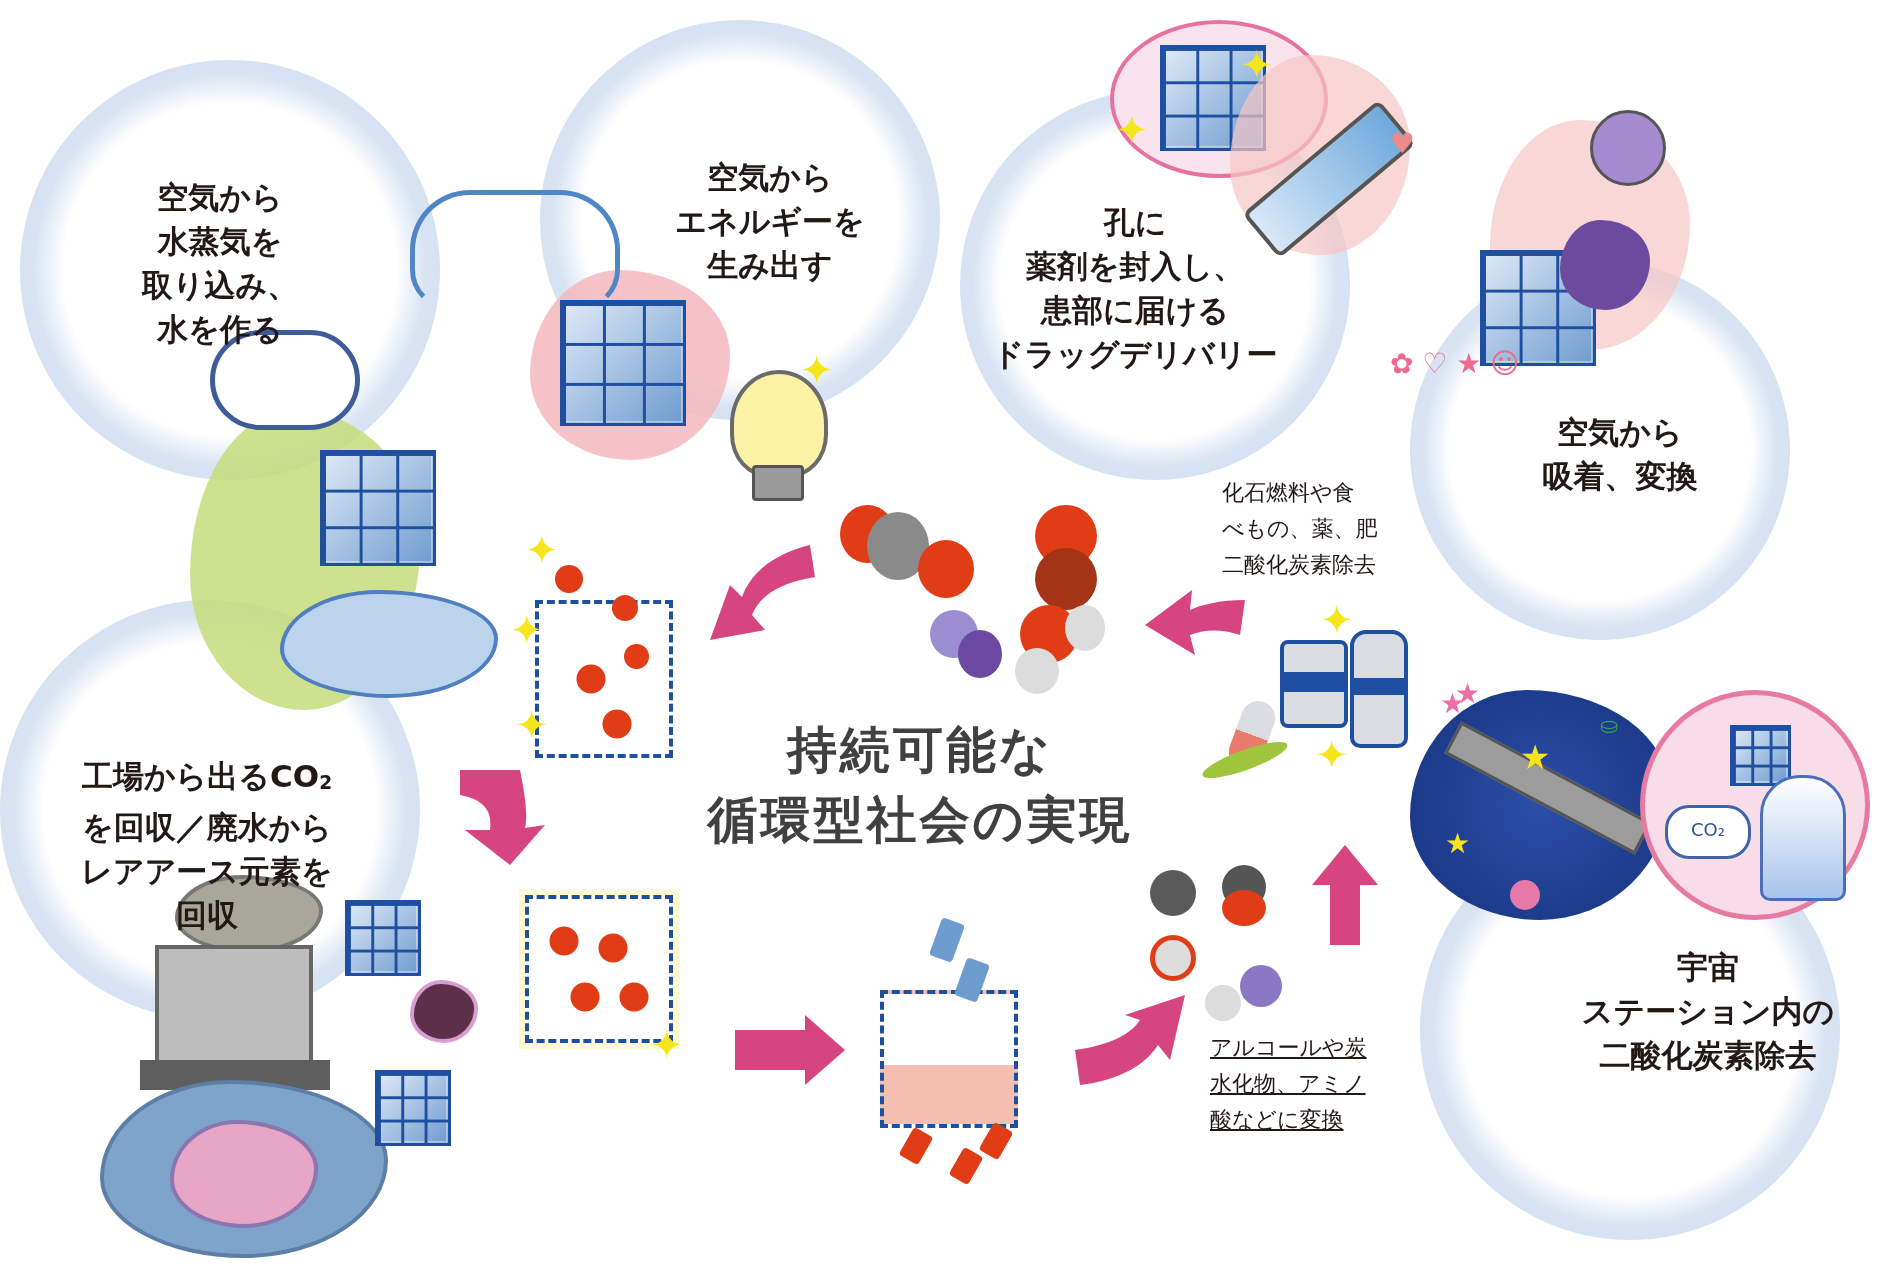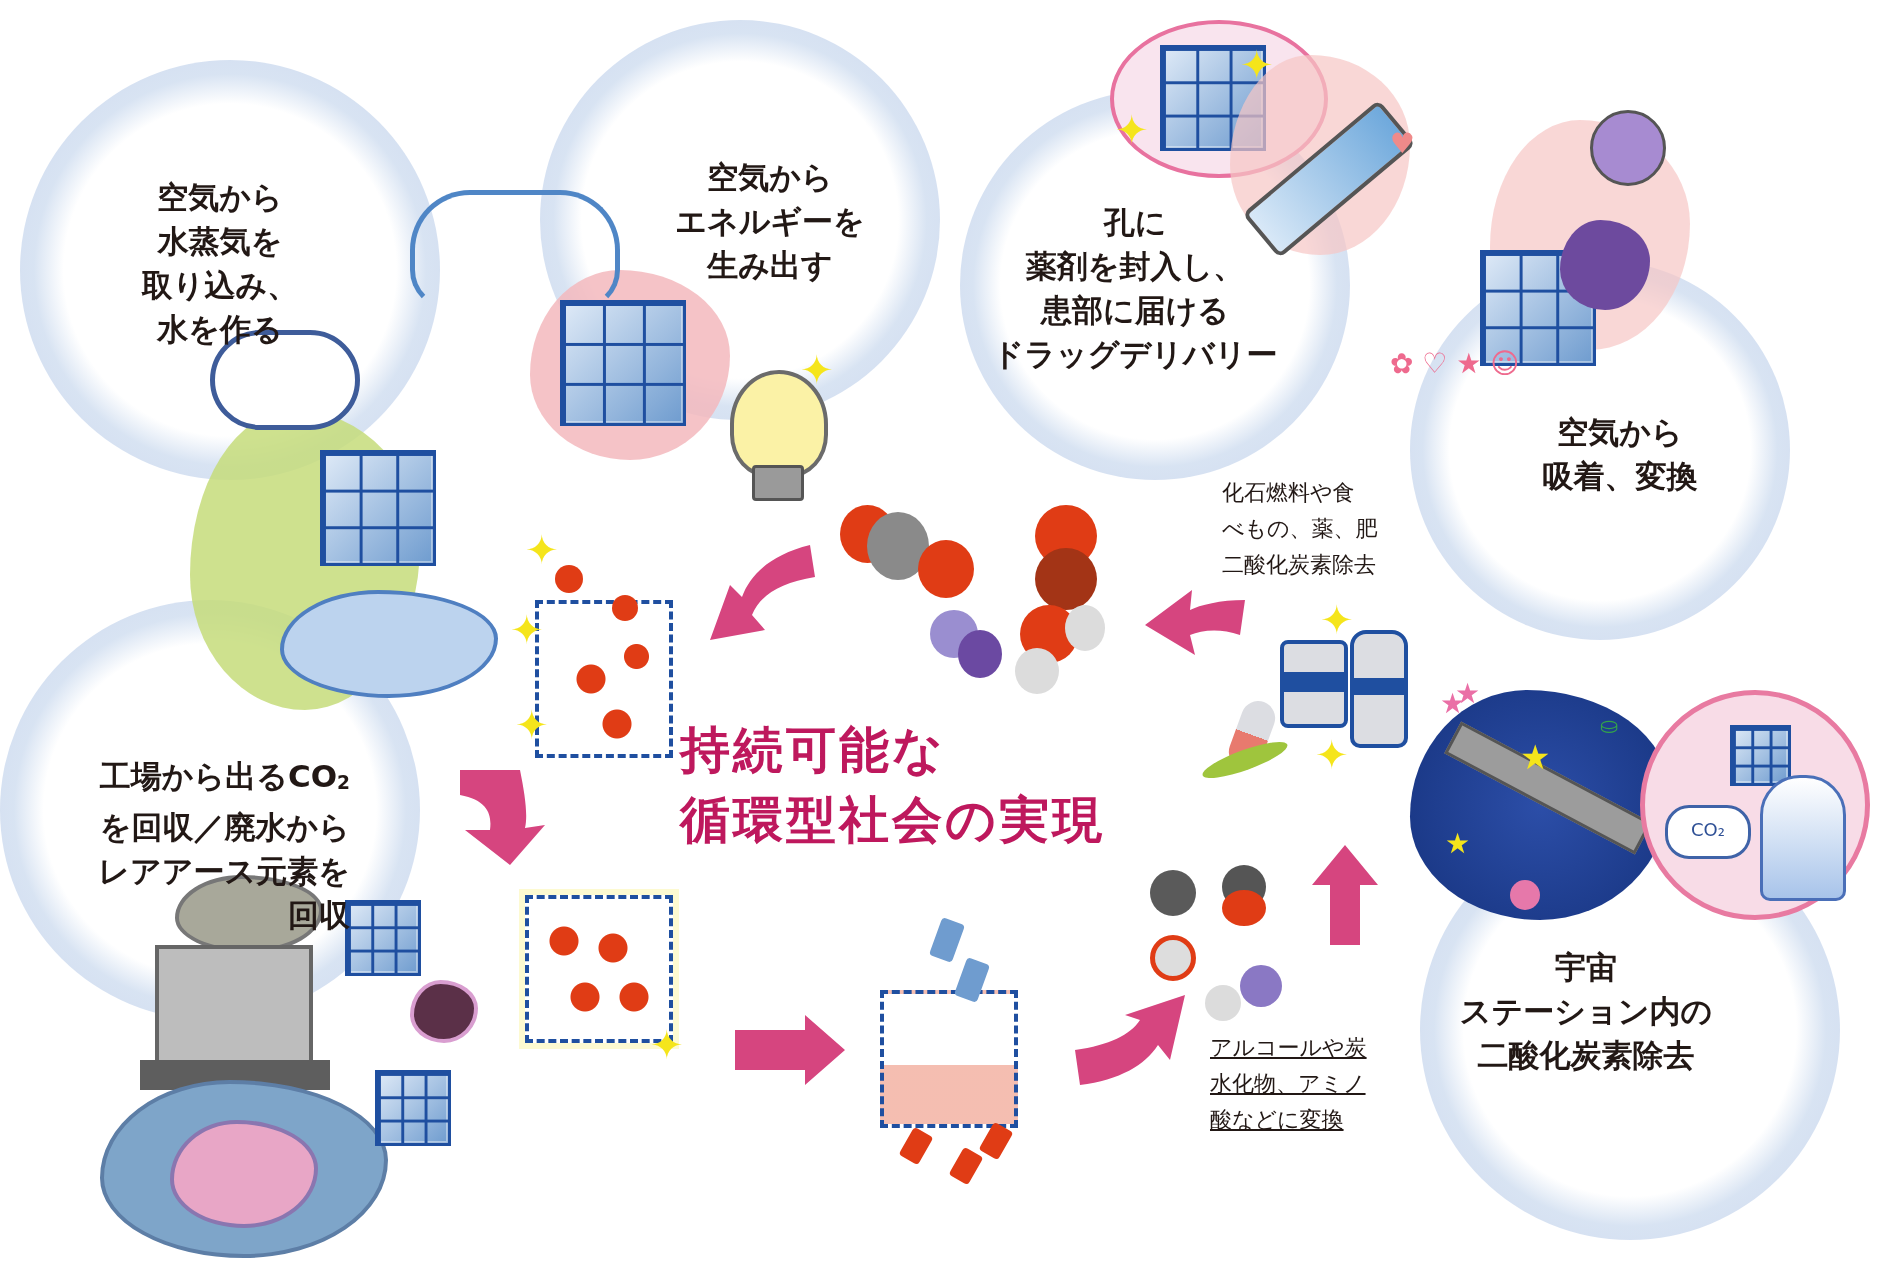--- a/index.html
+++ b/index.html
@@ -5,21 +5,21 @@
   html, body { margin:0; padding:0; background:#ffffff; }
   body { width:1884px; height:1284px; position:relative; overflow:hidden;
          font-family:"DejaVu Sans", sans-serif; }
   .abs { position:absolute; }
   .ring { position:absolute; border-radius:50%;
           background: radial-gradient(circle, rgba(255,255,255,1) 56%, rgba(214,226,242,0.95) 66%, rgba(196,212,236,0.7) 72%, rgba(255,255,255,0) 80%); }
   .label { position:absolute; text-align:center; color:#221815; font-weight:bold;
            font-size:31px; line-height:44px; white-space:pre-line; }
   .note { position:absolute; color:#221815; font-weight:normal; font-size:22px;
           line-height:36px; white-space:pre-line; }
-  .center-title { position:absolute; color:#be185d; font-weight:bold; 
+  .center-title { position:absolute; color:#404040; font-weight:bold; text-align:center;
           font-size:50px; line-height:70px; white-space:pre-line; letter-spacing:3px; }
   .blob { position:absolute; border-radius:45% 55% 50% 50% / 55% 45% 55% 45%; }
   .cube { position:absolute; border:3px solid #1f4fa0; background:
           linear-gradient(135deg, #dfeaf7, #6f9ccf);
           box-shadow: inset 0 0 0 2px rgba(255,255,255,0.4); }
   .cube::before { content:""; position:absolute; inset:0;
           background-image: linear-gradient(#1f4fa0 3px, transparent 3px),
                             linear-gradient(90deg, #1f4fa0 3px, transparent 3px);
           background-size: 33.3% 33.3%; }
   .lattice { position:absolute; }
@@ -169,27 +169,27 @@
 水を作る</div>
 <div class="label" style="left:660px;top:155px;width:220px;">空気から
 エネルギーを
 生み出す</div>
 <div class="label" style="left:990px;top:200px;width:290px;">孔に
 薬剤を封入し、
 患部に届ける
 ドラッグデリバリー</div>
 <div class="label" style="left:1510px;top:410px;width:220px;">空気から
 吸着、変換</div>
-<div class="label" style="left:50px;top:710px;width:300px;text-align:right;">
+<div class="label" style="left:57px;top:710px;width:300px;">
   <span>工場から出るCO</span><span class="subscript">2</span><span>
 を回収／廃水から
 レアアース元素を
 回収</span>
 </div>
-<div class="label" style="left:1446px;top:945px;width:280px;">宇宙
+<div class="label" style="left:1568px;top:945px;width:280px;">宇宙
 ステーション内の
 二酸化炭素除去</div>
 
 <div class="note" style="left:1222px;top:475px;width:200px;">化石燃料や食
 べもの、薬、肥
 二酸化炭素除去</div>
 <div class="note" style="left:1210px;top:1030px;width:220px;text-decoration:underline;">アルコールや炭
 水化物、アミノ
 酸などに変換</div>
 

